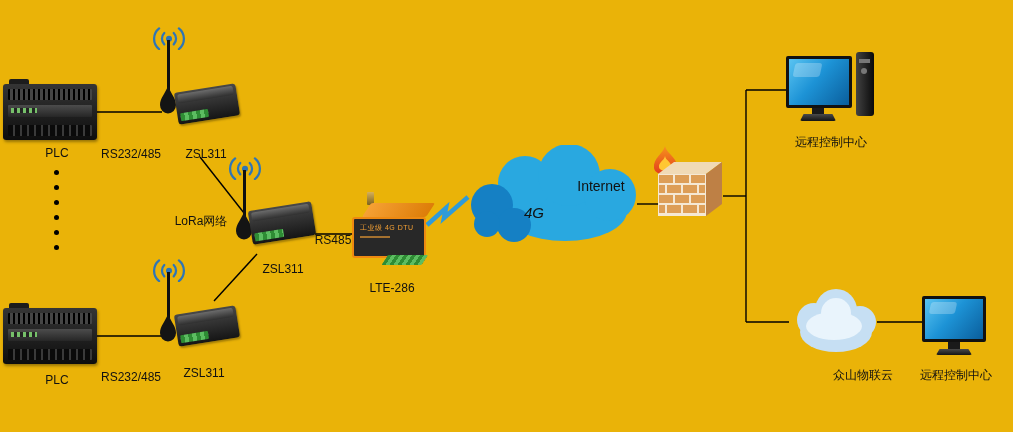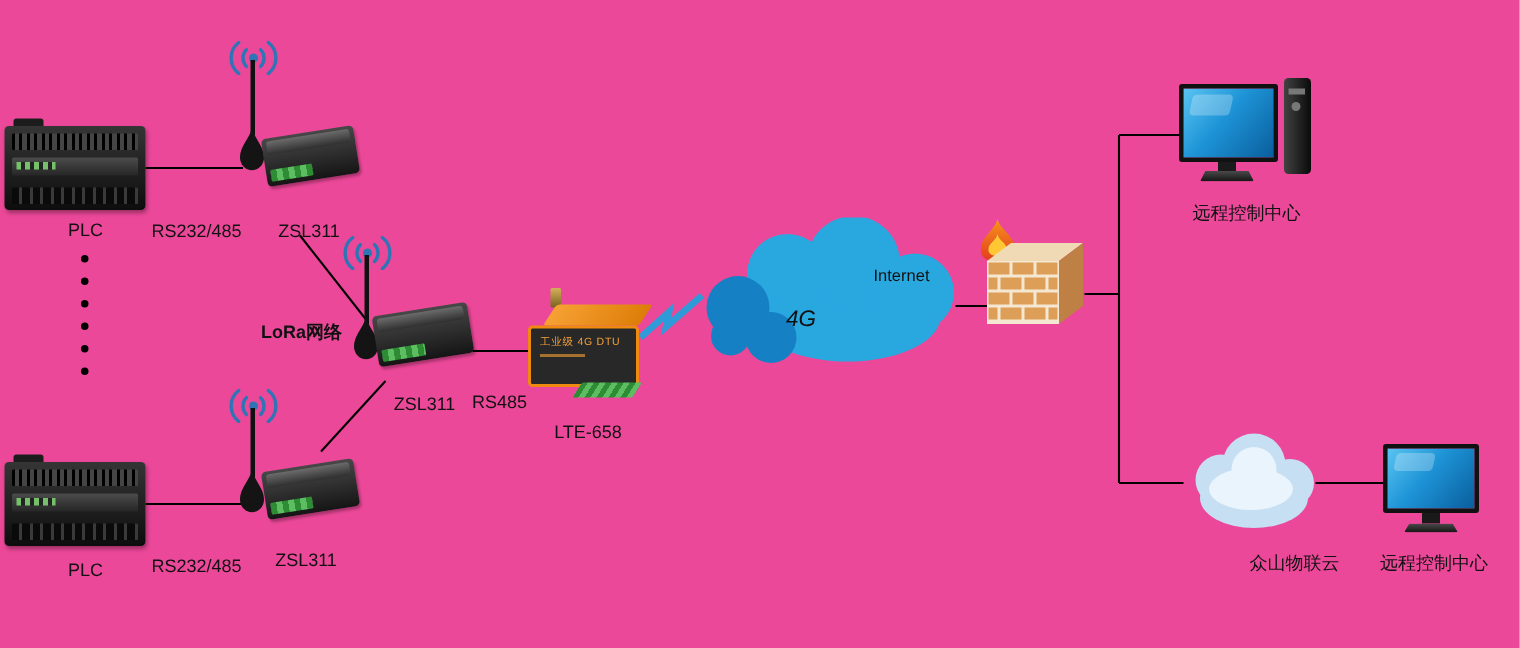--- a/index.html
+++ b/index.html
@@ -1,19 +1,19 @@
 <!DOCTYPE html>
 <html><head>
 <meta charset="utf-8">
 <style>
   * { margin:0; padding:0; box-sizing:border-box; }
   body { background:#fff; font-family:"Liberation Sans","DejaVu Sans",sans-serif; }
-  .canvas { position:relative; width:1013px; height:432px; background:#ec4899; overflow:hidden; }
+  .canvas { position:relative; width:1013px; height:432px; background:#eab308; overflow:hidden; }
   .lbl { position:absolute; transform:translateX(-50%); font-size:12px; color:#111; white-space:nowrap; }
-  .lbl.big { font-size:11px; }
+  .lbl.big { font-size:14px; }
   .lbl.bigger { font-size:15px; }
   svg.layer { position:absolute; left:0; top:0; }
 
   
   .plc { position:absolute; width:94px; height:56px; background:linear-gradient(180deg,#353535,#0d0d0d);
          border-radius:3px; box-shadow:1px 2px 3px rgba(0,0,0,.35); }
   .plc::before { content:""; position:absolute; left:6px; top:-5px; width:20px; height:5px; background:#1c1c1c; border-radius:2px 2px 0 0; }
   .plc-vents { position:absolute; left:5px; right:5px; top:5px; height:11px;
                background:repeating-linear-gradient(90deg,#000 0 2px,#454545 2px 5px); border-radius:1px; }
   .plc-strip { position:absolute; left:5px; right:5px; top:21px; height:12px;
@@ -229,24 +229,24 @@
 
   <div class="monitor" style="left:922px; top:296px;">
     <div class="screen" style="left:0; top:0; width:64px; height:46px;"></div>
     <div class="neck" style="left:26px; top:46px; width:12px; height:7px;"></div>
     <div class="mbase" style="left:14px; top:53px; width:36px; height:6px;"></div>
   </div>
 
   <div class="lbl" style="left:57px; top:146px;">PLC</div>
   <div class="lbl" style="left:131px; top:147px;">RS232/485</div>
   <div class="lbl" style="left:206px; top:147px;">ZSL311</div>
-  <div class="lbl" style="left:201px; top:213px;font-weight:bold;">LoRa网络</div>
+  <div class="lbl" style="left:201px; top:213px;">LoRa网络</div>
   <div class="lbl" style="left:283px; top:262px;">ZSL311</div>
-  <div class="lbl" style="left:333px; top:261px;">RS485</div>
-  <div class="lbl" style="left:392px; top:281px;">LTE-658</div>
+  <div class="lbl" style="left:333px; top:233px;">RS485</div>
+  <div class="lbl" style="left:392px; top:281px;">LTE-286</div>
   <div class="lbl" style="left:57px; top:373px;">PLC</div>
   <div class="lbl" style="left:131px; top:370px;">RS232/485</div>
   <div class="lbl" style="left:204px; top:366px;">ZSL311</div>
   <div class="lbl big" style="left:601px; top:178px;">Internet</div>
   <div class="lbl bigger" style="left:534px; top:204px;font-style:italic;">4G</div>
   <div class="lbl" style="left:831px; top:134px;">远程控制中心</div>
   <div class="lbl" style="left:863px; top:367px;">众山物联云</div>
   <div class="lbl" style="left:956px; top:367px;">远程控制中心</div>
 
 </div>

